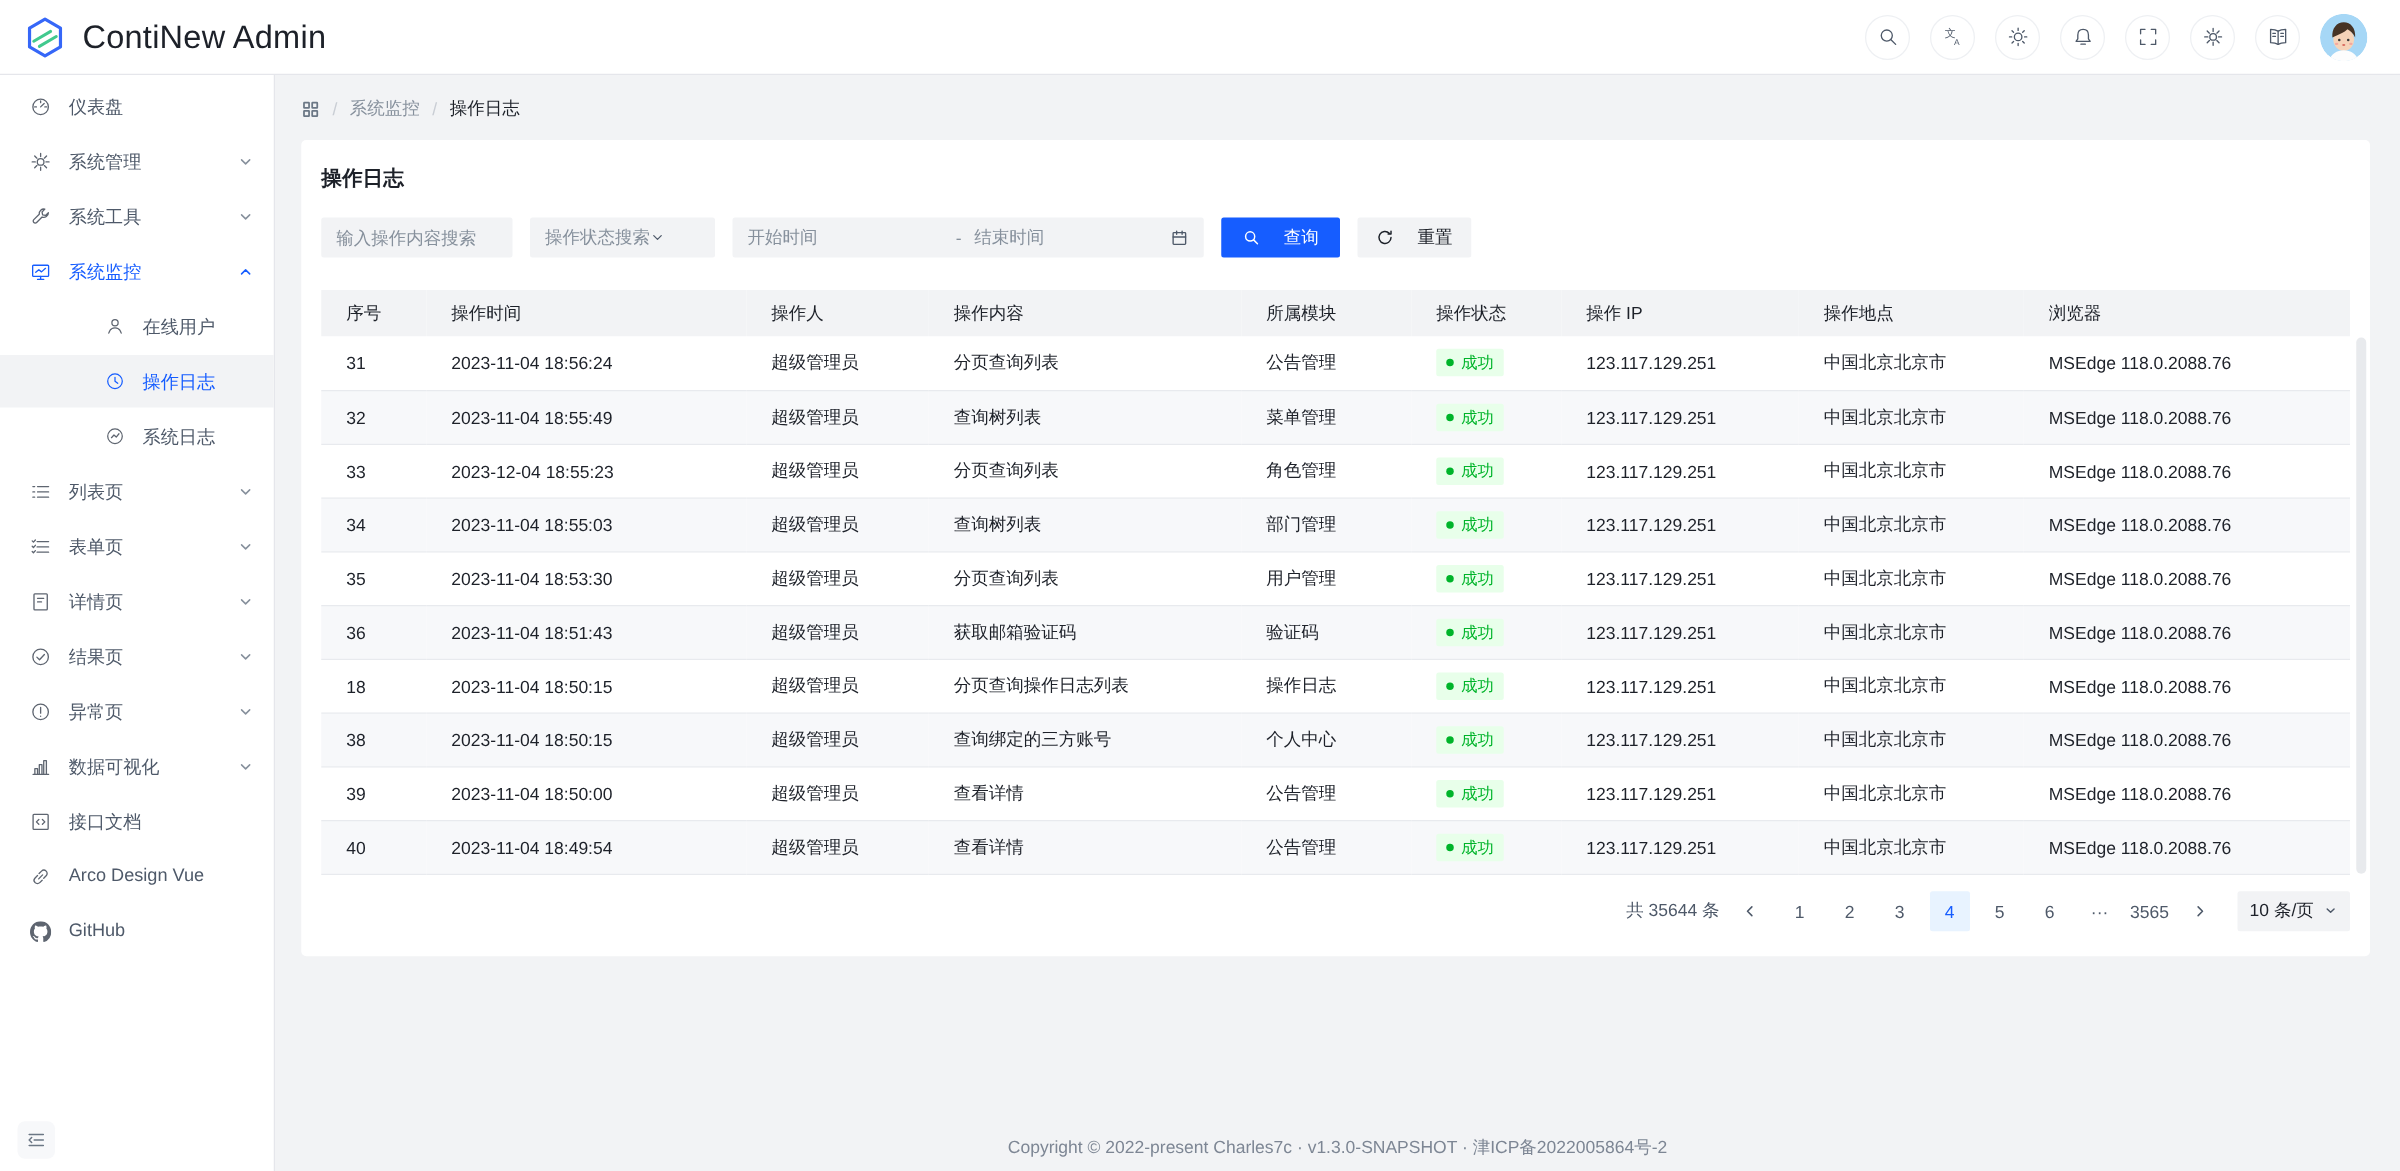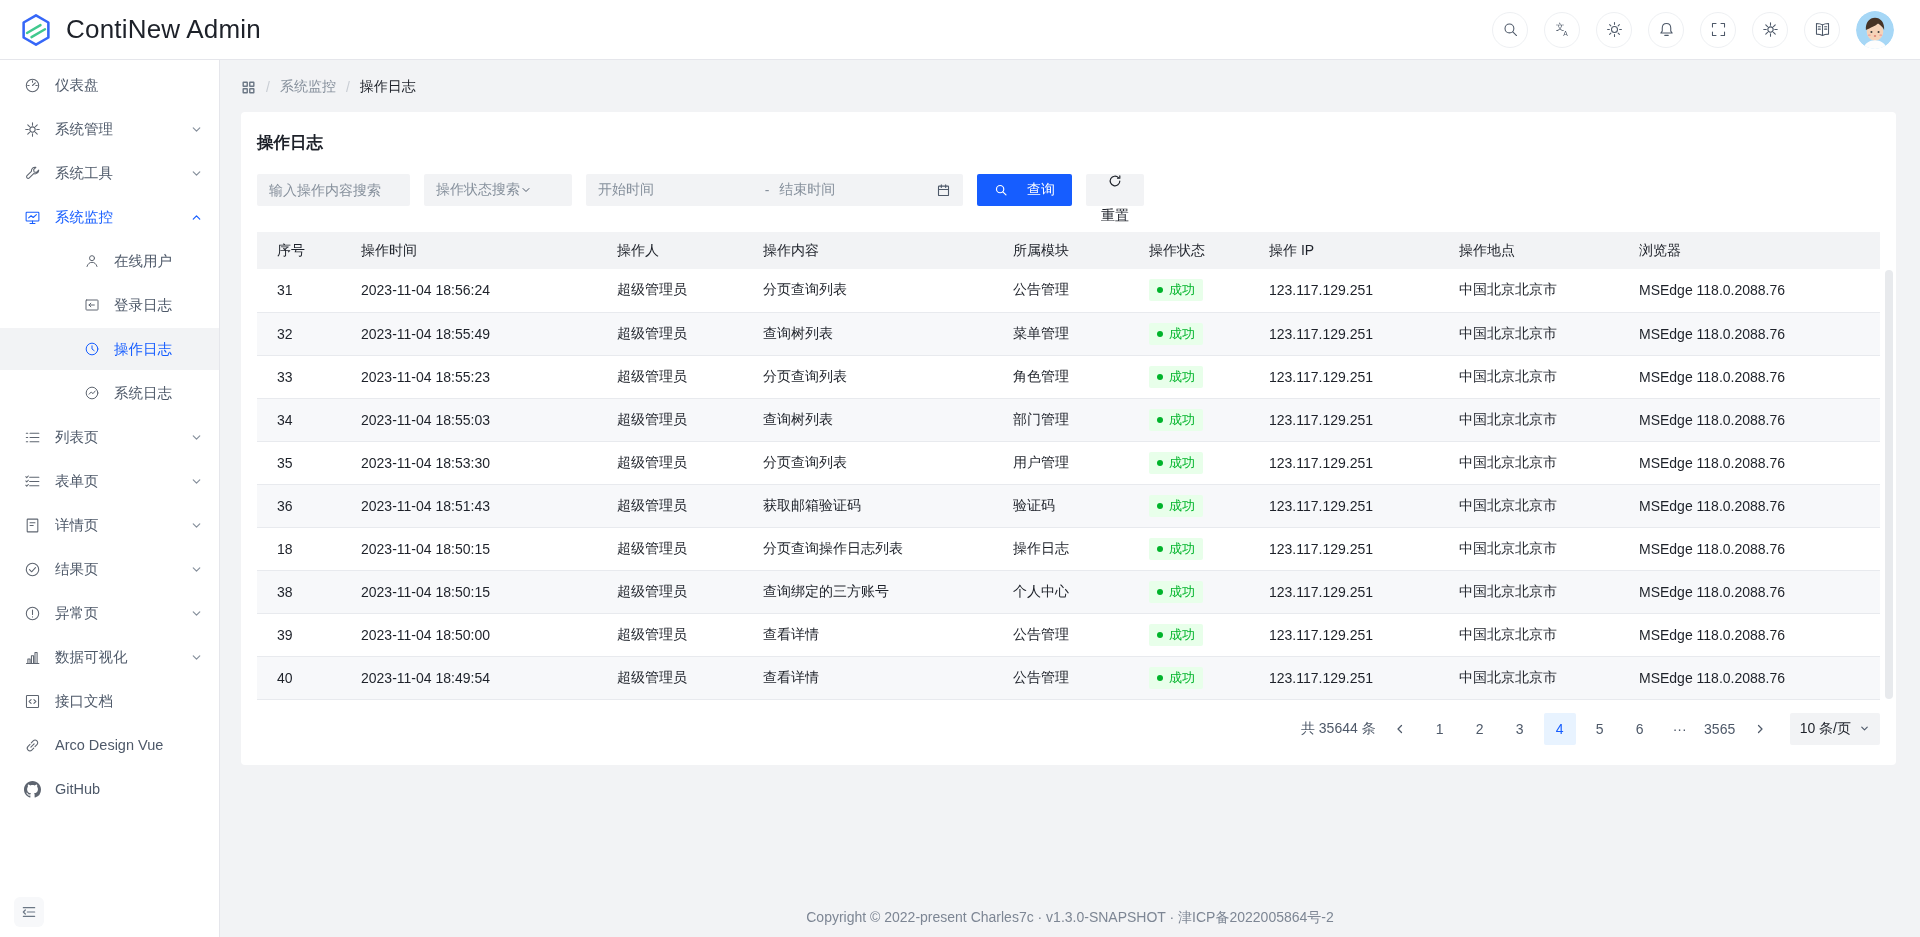--- a/index.html
+++ b/index.html
@@ -58,21 +58,21 @@
   .f-input{width:153px;}
   .f-select{width:148px;}
   .f-select .icon{width:12px;height:12px;color:var(--text-2);}
   .f-date{width:377px;justify-content:space-between;}
   .f-date .seg{flex:1;}
   .f-date .sep{flex:none;margin:0 10px;}
   .f-date .icon{width:15px;height:15px;color:var(--text-2);}
   .btn{height:32px;border:none;border-radius:2px;display:flex;align-items:center;gap:19px;font-size:14px;cursor:pointer;font-family:inherit;}
   .btn .icon{width:14px;height:14px;}
   .btn-primary{background:var(--primary);color:#fff;padding:0 17px;}
-  .btn-secondary{background:var(--fill);color:var(--text-1);padding:0 15px;flex-direction:column;}
+  .btn-secondary{background:var(--fill);color:var(--text-1);padding:0 15px;}
 
   
   .table-wrap{position:relative;margin-top:26px;}
   table{width:100%;border-collapse:collapse;table-layout:fixed;}
   thead th{background:#f2f3f5;height:37px;text-align:left;font-weight:500;color:var(--text-1);font-size:14px;padding:0 12px 0 20px;white-space:nowrap;}
   tbody td{height:43px;border-bottom:1px solid #e8eaee;color:var(--text-1);font-size:14px;padding:0 12px 0 20px;white-space:nowrap;overflow:hidden;}
   tbody tr.striped td{background:#f7f8fa;}
   .badge{display:inline-flex;align-items:center;gap:6px;background:var(--success-bg);color:var(--success);font-size:13px;padding:2px 8px;border-radius:2px;line-height:18px;}
   .dot{width:6px;height:6px;border-radius:50%;background:var(--success);}
   .v-scrollbar{position:absolute;top:38px;right:-13px;bottom:1px;width:8px;border-radius:4px;background:#e8eaed;}
@@ -232,29 +232,20 @@
         </span>
       </div>
       <div class="menu-item sub">
         <span class="icon">
           <svg viewBox="0 0 48 48" fill="none" stroke="currentColor" stroke-width="3" stroke-linecap="round" stroke-linejoin="round">
             <circle cx="24" cy="15.5" r="7.5"></circle>
             <path d="M9 40.5c2.5-8.5 8-12.5 15-12.5s12.5 4 15 12.5"></path>
           </svg>
         </span>
         <span class="menu-label">在线用户</span>
-      </div>
-      <div class="menu-item sub">
-        <span class="icon">
-          <svg viewBox="0 0 48 48" fill="none" stroke="currentColor" stroke-width="3" stroke-linecap="round" stroke-linejoin="round">
-            <rect x="6" y="9" width="36" height="30" rx="2"></rect>
-            <path d="M31 24H15M20.5 18.5L15 24l5.5 5.5"></path>
-          </svg>
-        </span>
-        <span class="menu-label">登录日志</span>
       </div>
       <div class="menu-item sub sub-active">
         <span class="icon">
           <svg viewBox="0 0 48 48" fill="none" stroke="currentColor" stroke-width="3" stroke-linecap="round" stroke-linejoin="round">
             <circle cx="24" cy="24" r="17.5"></circle>
             <path d="M24 14.5V24l6.5 5"></path>
           </svg>
         </span>
         <span class="menu-label">操作日志</span>
       </div>
@@ -496,21 +487,21 @@
               <td><span class="badge">
                   <span class="dot"></span>
                   <span>成功</span>
                 </span></td>
               <td>123.117.129.251</td>
               <td>中国北京北京市</td>
               <td>MSEdge 118.0.2088.76</td>
             </tr>
             <tr class="">
               <td>33</td>
-              <td>2023-11-04 18:55:23</td>
+              <td>2023-12-04 18:55:23</td>
               <td>超级管理员</td>
               <td>分页查询列表</td>
               <td>角色管理</td>
               <td><span class="badge">
                   <span class="dot"></span>
                   <span>成功</span>
                 </span></td>
               <td>123.117.129.251</td>
               <td>中国北京北京市</td>
               <td>MSEdge 118.0.2088.76</td>

